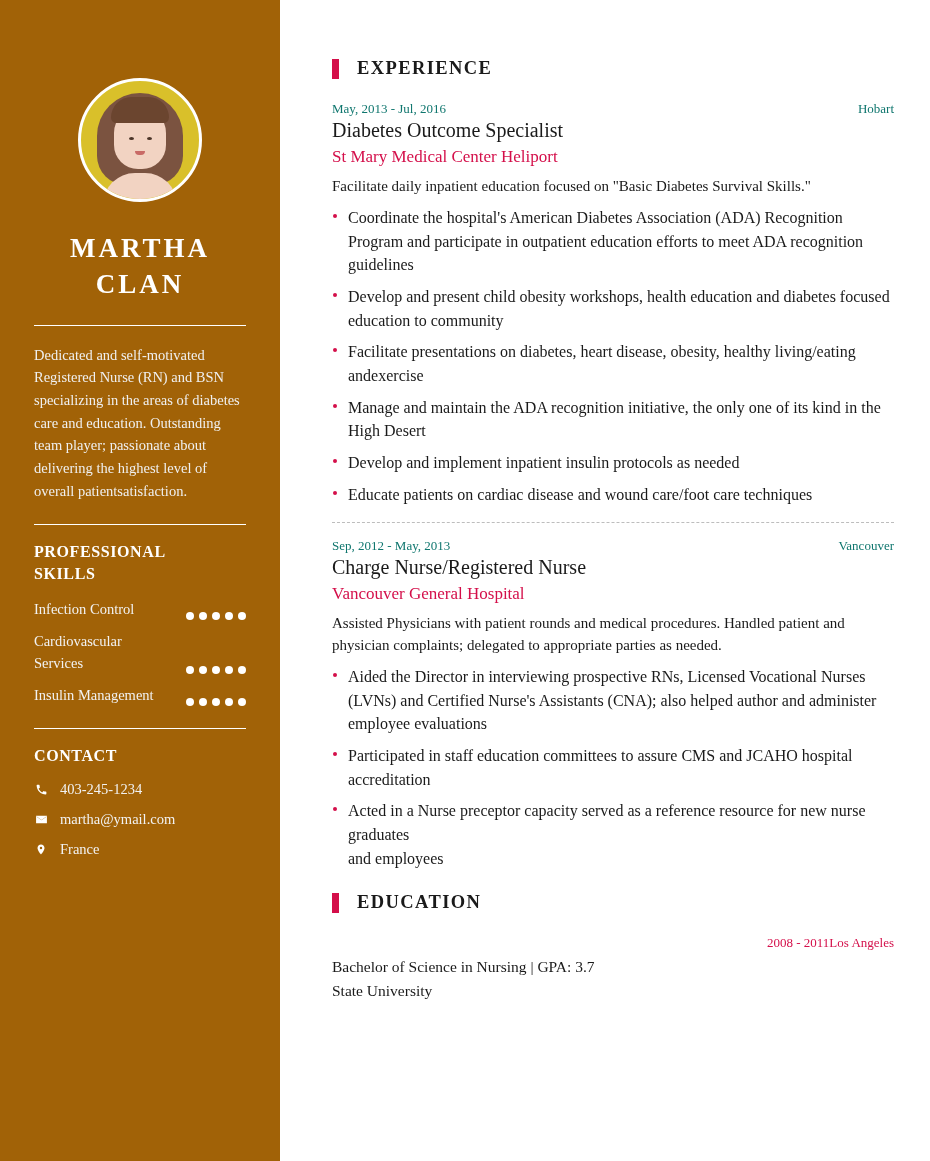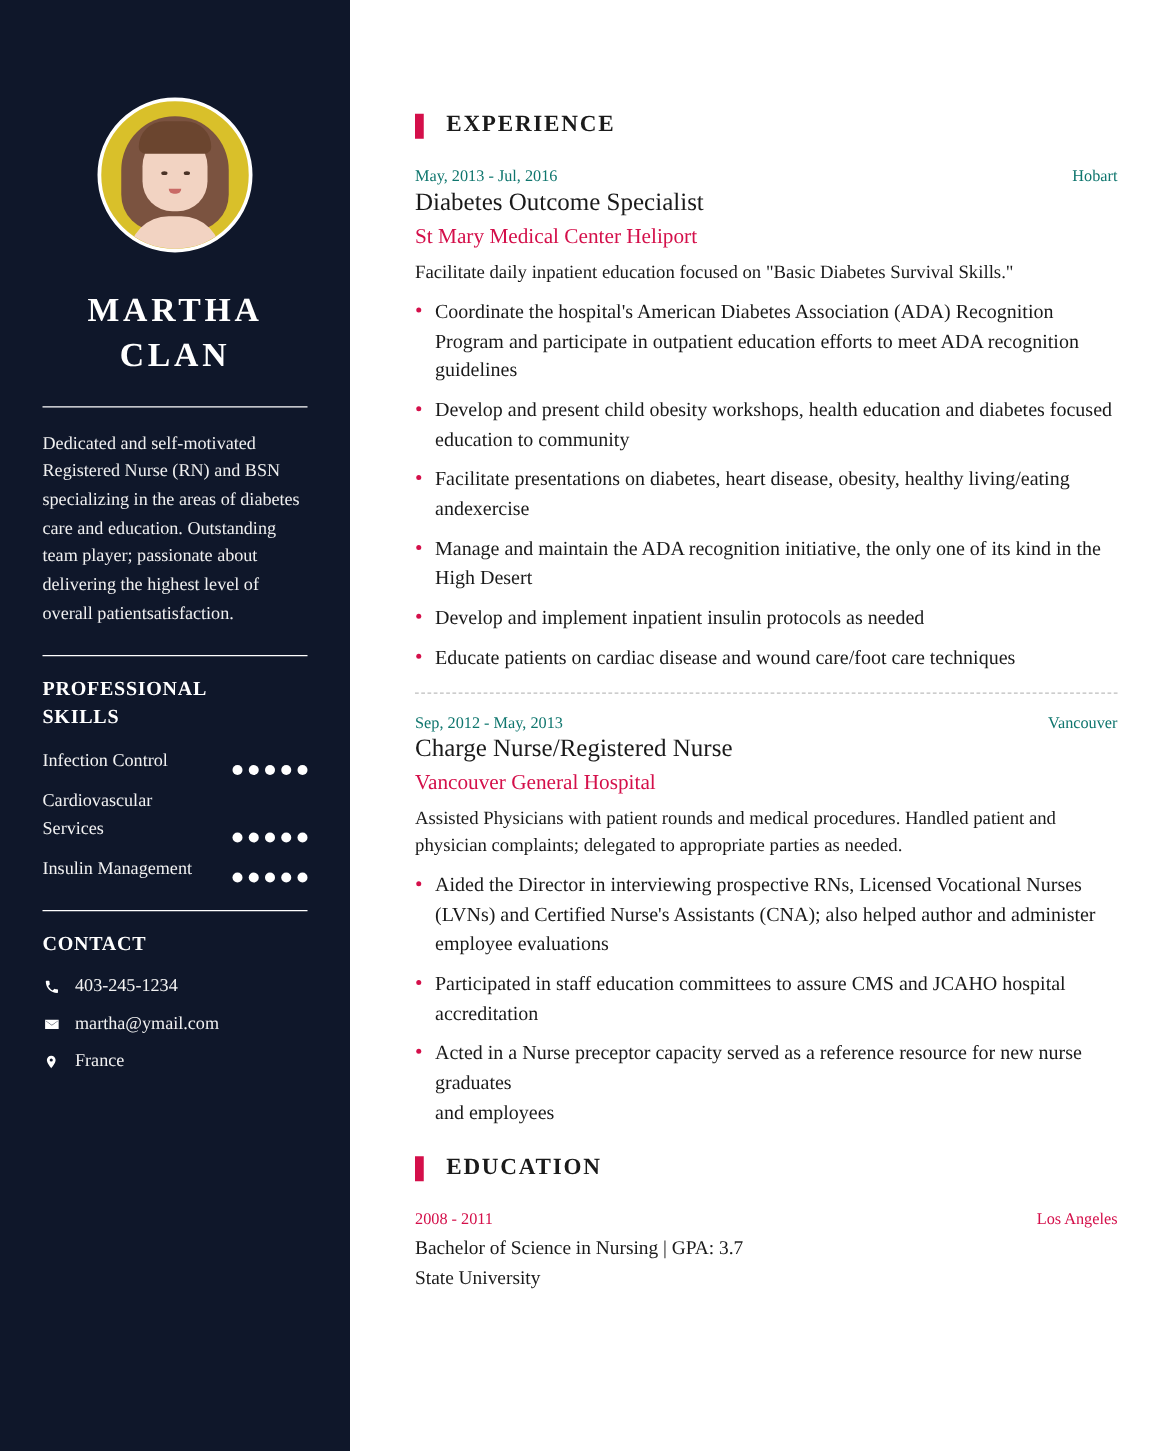--- a/index.html
+++ b/index.html
@@ -19,21 +19,21 @@
     width: 930px;
     height: 1161px;
     display: flex;
     background: #ffffff;
     box-sizing: border-box;
   }
 
   
   .sidebar {
     width: 280px;
-    background: #0f172a;
+    background: #a16207;
     color: #ffffff;
     padding: 0 34px;
     box-sizing: border-box;
     flex: 0 0 280px;
   }
   .avatar-wrap {
     margin-top: 78px;
     display: flex;
     justify-content: center;
   }
@@ -182,21 +182,21 @@
     display: flex;
     justify-content: center;
     align-items: center;
     color: #ffffff;
   }
   .contact-icon svg { display: block; }
 
   
   .main {
     flex: 1;
-    padding: 90px 36px 0 52px;
+    padding: 58px 36px 0 52px;
     box-sizing: border-box;
   }
   .section-title {
     display: flex;
     align-items: center;
     gap: 18px;
     margin-bottom: 22px;
   }
   .section-bar {
     width: 7px;
@@ -260,21 +260,21 @@
     border-radius: 50%;
     background: #d40f4a;
   }
   .dashed-sep {
     border-top: 1px dashed #bdbdbd;
     margin: 16px 0 15px 0;
   }
   .edu-block { margin-top: 14px; }
   .edu-meta {
     display: flex;
-    justify-content: space-between;
+    justify-content: flex-end;
     align-items: baseline;
     color: #d40f4a;
     font-size: 13px;
     margin-bottom: 4px;
   }
   .edu-line {
     font-size: 15.5px;
     line-height: 1.52;
     color: #1a1a1a;
   }

